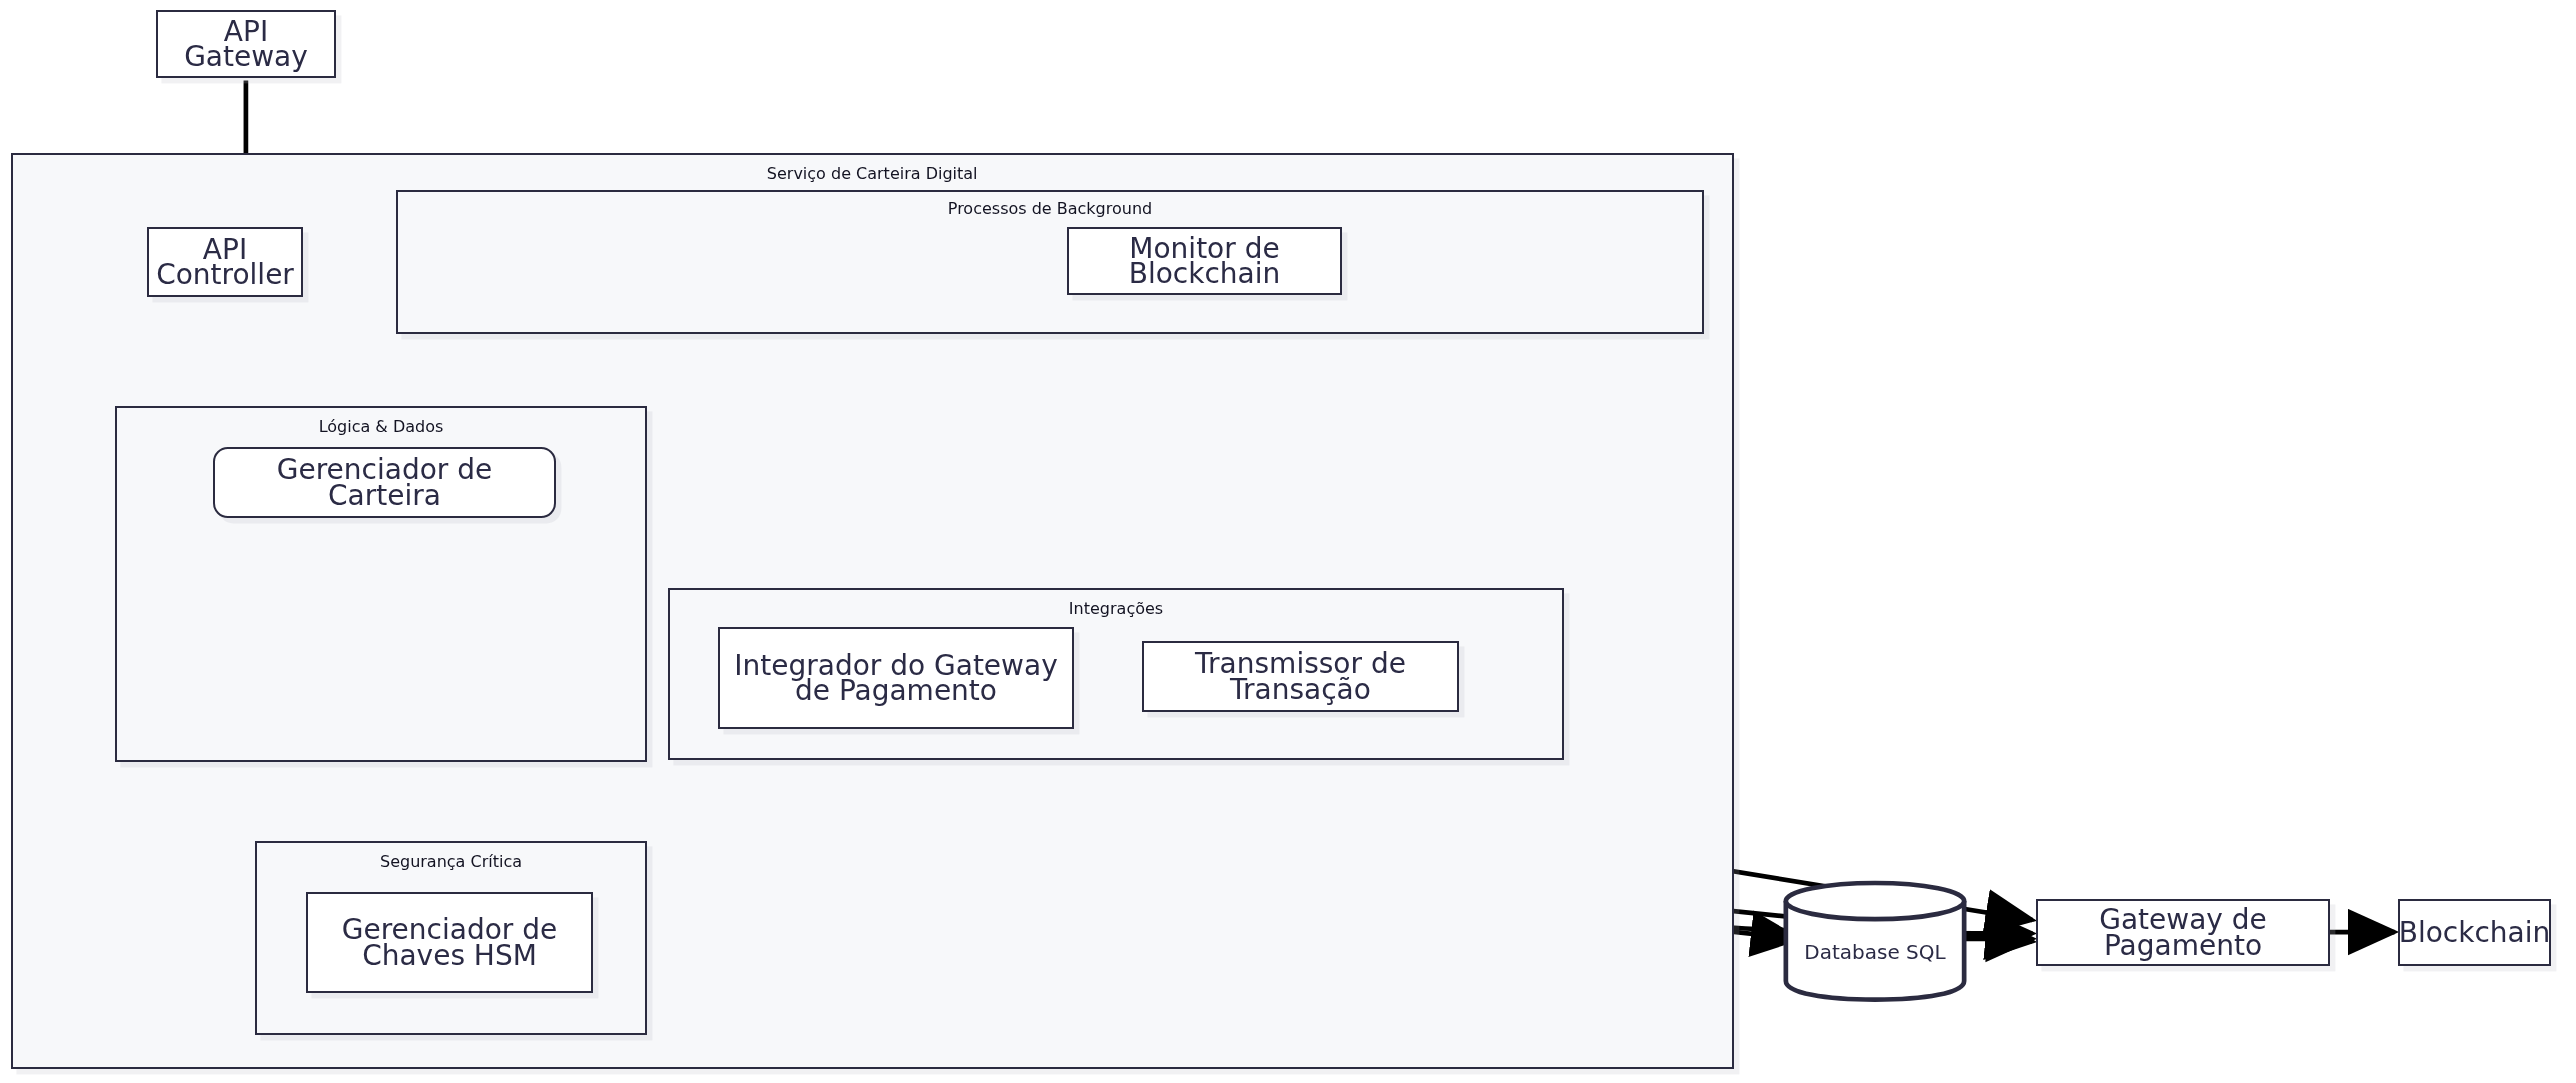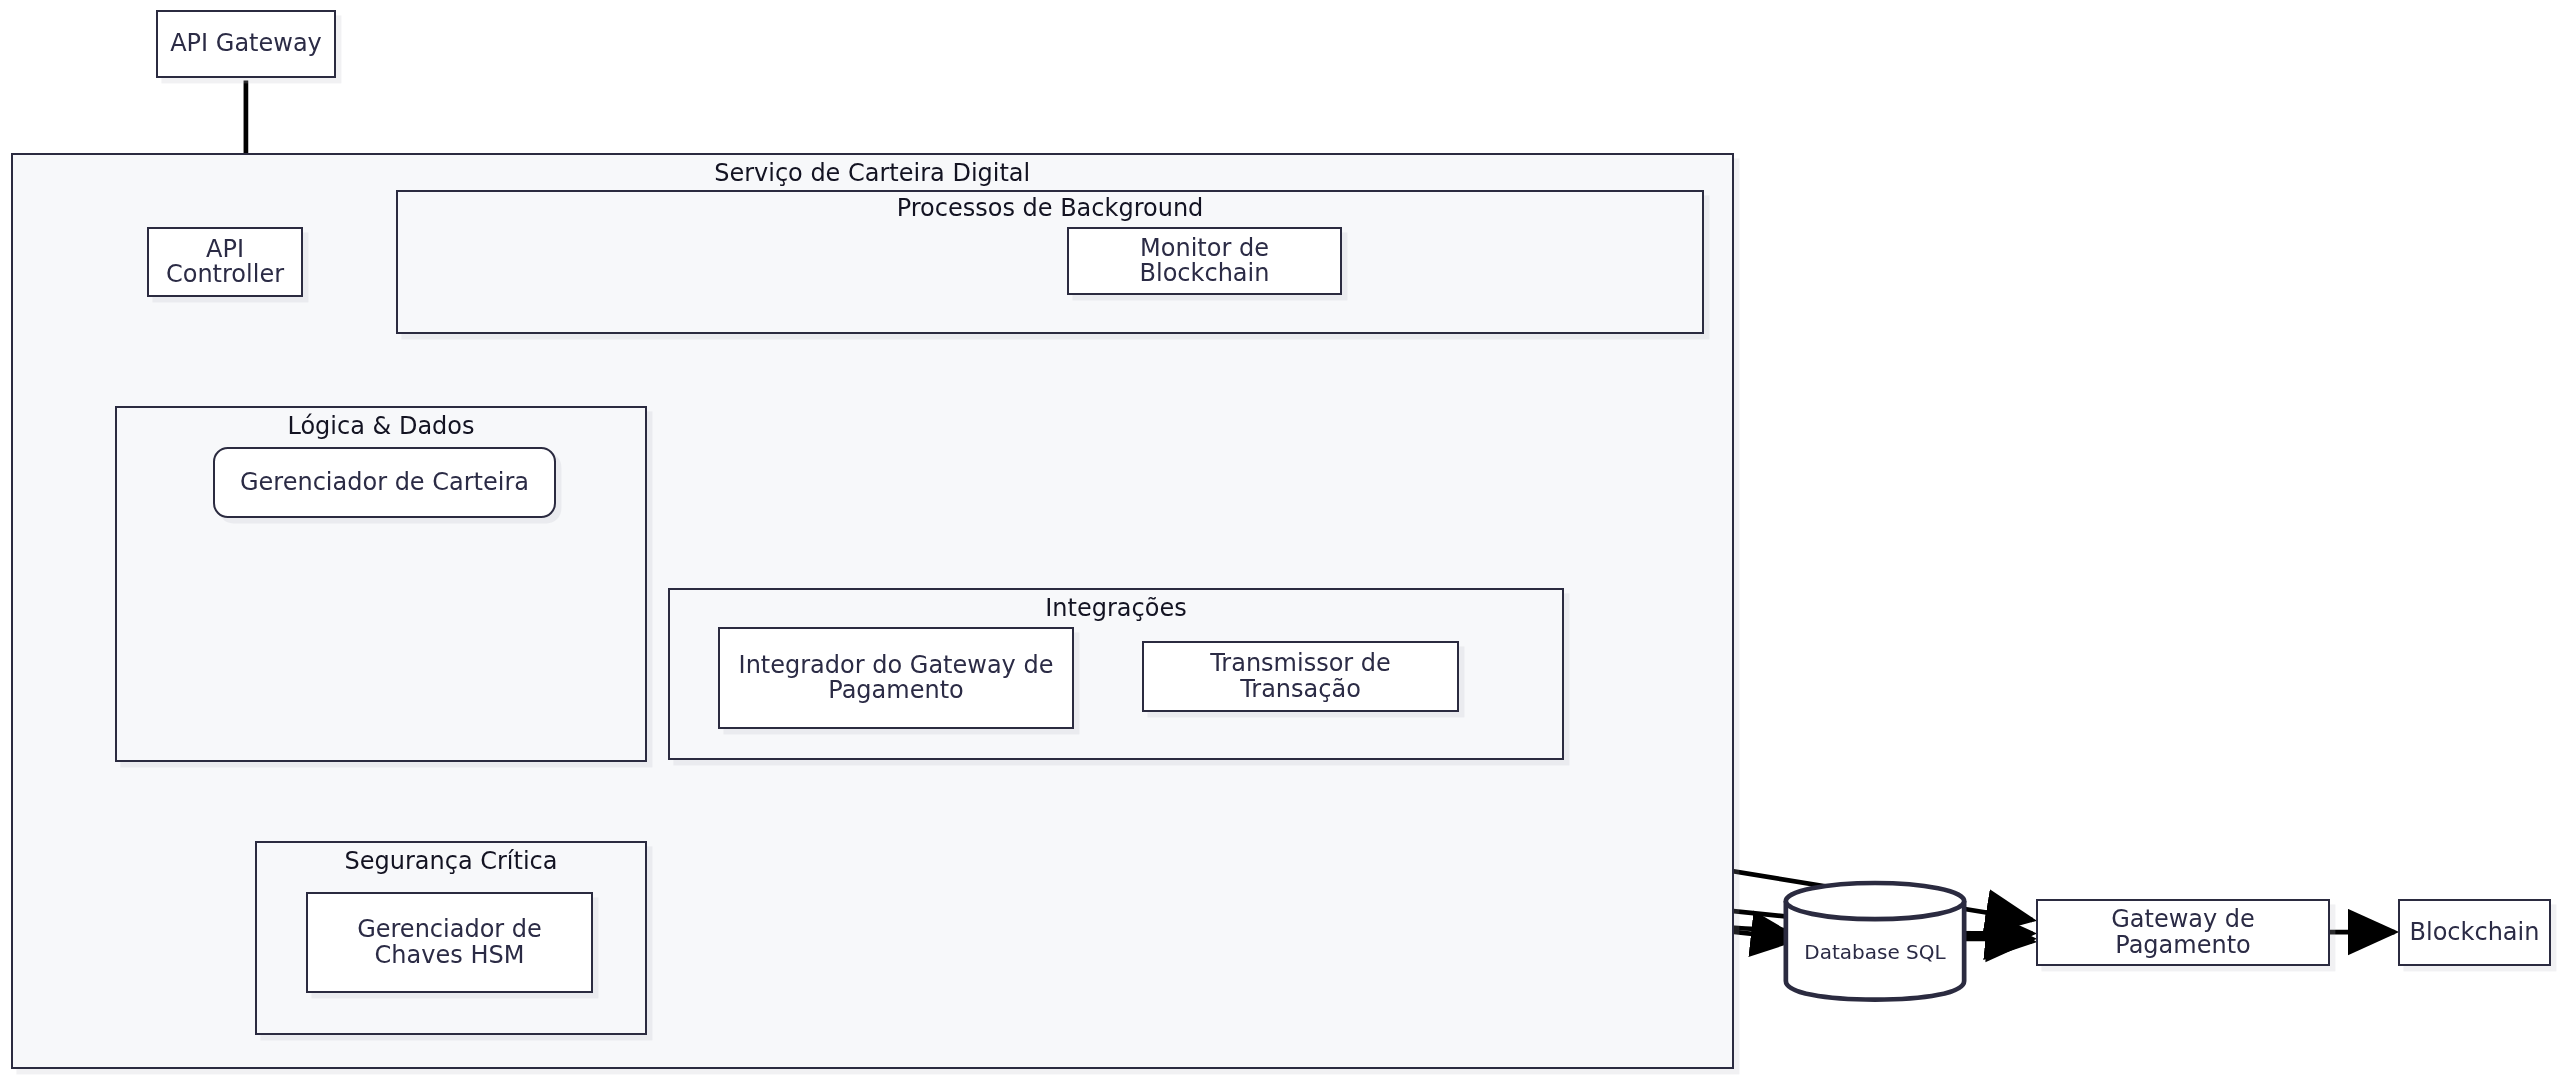--- a/index.html
+++ b/index.html
@@ -3,25 +3,25 @@
 <meta charset="utf-8">
 <style>
   html,body{margin:0;padding:0;background:#ffffff;}
   body{width:2576px;height:1083px;overflow:hidden;font-family:"DejaVu Sans","Liberation Sans",sans-serif;}
   #stage{position:relative;width:2576px;height:1083px;background:#ffffff;}
   svg#wires{position:absolute;left:0;top:0;width:2576px;height:1083px;pointer-events:none;}
 
   .cluster{position:absolute;background:#f7f8fa;border:2.7px solid #2b2b40;box-sizing:border-box;
            box-shadow:5.4px 5.4px 0 0 rgba(180,180,190,.18);}
   .cluster-label{position:absolute;left:0;right:0;text-align:center;color:#131322;
-                 font-size:24px;line-height:23px;white-space:nowrap;}
+                 font-size:16px;line-height:23px;white-space:nowrap;}
 
   .node{position:absolute;background:#ffffff;border:2.7px solid #2b2b40;box-sizing:border-box;
         display:flex;align-items:center;justify-content:center;text-align:center;
-        color:#2b2b45;font-size:24px;line-height:25.5px;padding:0 9.4px;
+        color:#2b2b45;font-size:28px;line-height:25.5px;padding:0 9.4px;
         box-shadow:5.4px 5.4px 0 0 rgba(190,190,200,.22);}
   .node.round{border-radius:14.8px;}
   .node span{display:block;}
 
   .db{position:absolute;}
   .db-label{position:absolute;left:0;right:0;text-align:center;color:#2b2b45;font-size:20px;line-height:23px;}
 </style>
 </head>
 <body>
 

